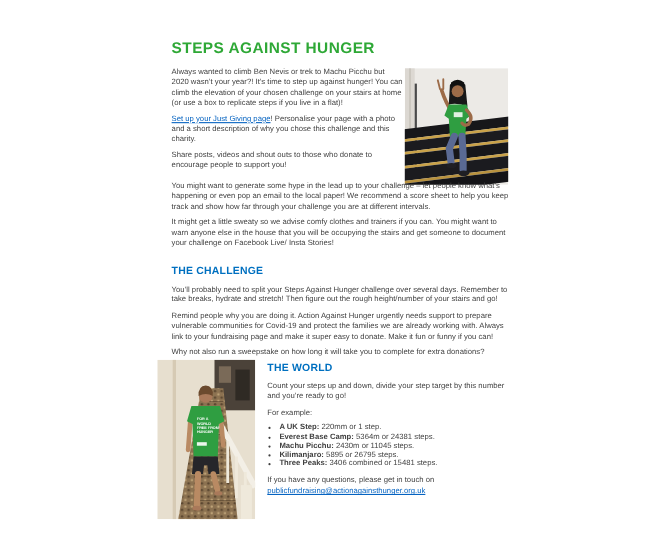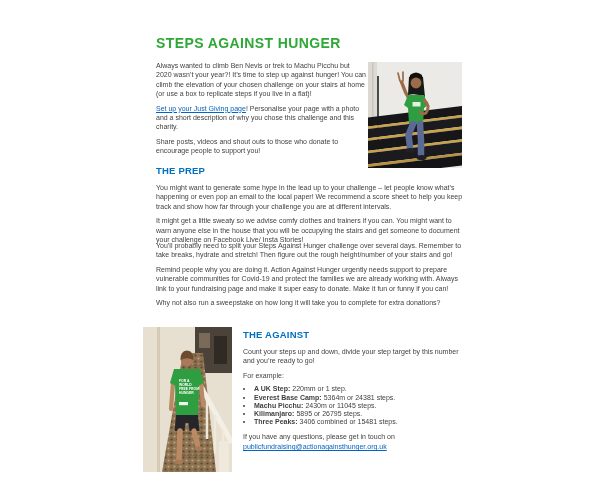--- a/index.html
+++ b/index.html
@@ -76,26 +76,26 @@
       <path d="M56 38 Q63 44 58 51 Q54 53 52 50" stroke="#9c6b48" stroke-width="3" fill="none" stroke-linecap="round"></path>
       <rect x="44.5" y="40" width="8" height="4.5" fill="#ffffff" opacity="0.85"></rect>
       <path d="M52 62 L53 78 L53 92" stroke="#5a6a94" stroke-width="6.5" stroke-linecap="round" fill="none"></path>
       <path d="M45 62 L40.5 73 L42 85" stroke="#5a6a94" stroke-width="6.5" stroke-linecap="round" fill="none"></path>
       <ellipse cx="53.5" cy="95.5" rx="5" ry="2.6" fill="#1f1f24"></ellipse>
       <ellipse cx="42.5" cy="88.5" rx="4.6" ry="2.4" fill="#1f1f24"></ellipse>
     </svg>
   </div>
 
   <div class="prep">
-    <div class="section-heading">THE PREP</div>
     <p class="body">You might want to generate some hype in the lead up to your challenge – let people know what’s happening or even pop an email to the local paper! We recommend a score sheet to help you keep track and show how far through your challenge you are at different intervals.</p>
     <p class="body">It might get a little sweaty so we advise comfy clothes and trainers if you can. You might want to warn anyone else in the house that you will be occupying the stairs and get someone to document your challenge on Facebook Live/ Insta Stories!</p>
   </div>
 
   <div class="challenge">
+    <div class="section-heading">THE CHALLENGE</div>
     <p class="body">You’ll probably need to split your Steps Against Hunger challenge over several days. Remember to take breaks, hydrate and stretch! Then figure out the rough height/number of your stairs and go!</p>
     <p class="body">Remind people why you are doing it. Action Against Hunger urgently needs support to prepare vulnerable communities for Covid-19 and protect the families we are already working with. Always link to your fundraising page and make it super easy to donate. Make it fun or funny if you can!</p>
     <p class="body">Why not also run a sweepstake on how long it will take you to complete for extra donations?</p>
   </div>
 
   <div class="photo-bottom">
     <svg viewBox="0 0 89 145" width="89" height="145">
       <rect width="89" height="145" fill="#e7dfcf"></rect>
       <rect x="52" y="0" width="37" height="46" fill="#4b4239"></rect>
       <rect x="56" y="6" width="11" height="15" fill="#7a6a58"></rect>
@@ -128,21 +128,21 @@
       <rect x="36" y="75" width="9" height="3.2" fill="#ffffff" opacity="0.9"></rect>
       <path d="M33 88 L55 88 L56.5 104 L46.5 104 L45.5 96 L42.5 96 L41.5 104 L31.5 104 Z" fill="#26262a"></path>
       <path d="M37 104 L36 132" stroke="#b98a63" stroke-width="5.6" stroke-linecap="round" fill="none"></path>
       <path d="M51 104 L54.5 118" stroke="#b98a63" stroke-width="5.2" stroke-linecap="round" fill="none"></path>
       <ellipse cx="36" cy="135" rx="4" ry="2.2" fill="#a9795a"></ellipse>
       <ellipse cx="55.5" cy="121.5" rx="3.6" ry="2" fill="#a9795a"></ellipse>
     </svg>
   </div>
 
   <div class="detail">
-    <div class="section-heading">THE AGAINST</div>
+    <div class="section-heading">THE WORLD</div>
     <p class="body">Count your steps up and down, divide your step target by this number and you’re ready to go!</p>
     <p class="body for-example">For example:</p>
     <ul class="bullets">
       <li><b>A UK Step:</b><span>220mm or 1 step.</span></li>
       <li><b>Everest Base Camp:</b><span>5364m or 24381 steps.</span></li>
       <li><b>Machu Picchu:</b><span>2430m or 11045 steps.</span></li>
       <li><b>Kilimanjaro:</b><span>5895 or 26795 steps.</span></li>
       <li><b>Three Peaks:</b><span>3406 combined or 15481 steps.</span></li>
     </ul>
     <p class="body contact">

